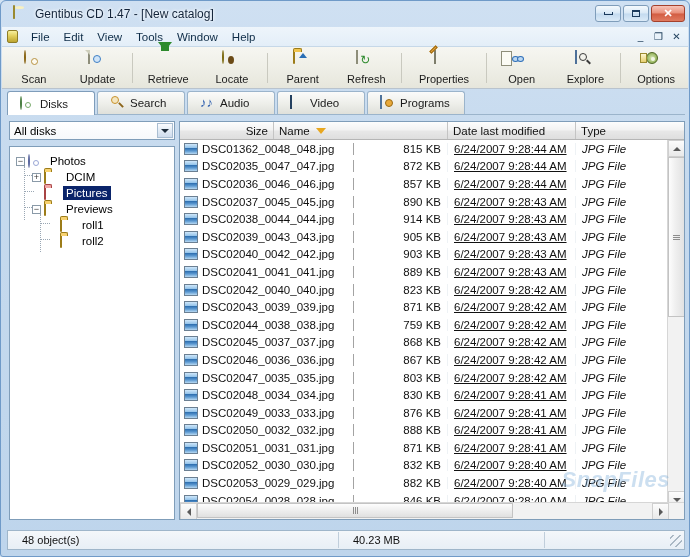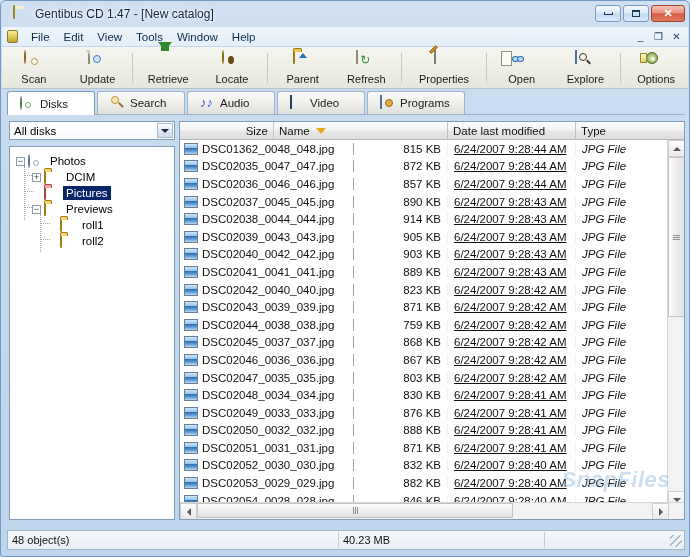--- a/index.html
+++ b/index.html
@@ -347,21 +347,21 @@
 
   
   #statusbar {
     position:absolute; left:6px; bottom:6px;
     width: 678px; height: 20px;
     background: linear-gradient(to bottom,#f4f7fa 0%,#e8eff6 100%);
     border:1px solid #9fb6ca;
     display:flex; align-items:center;
     font-size:11px; color:#111;
   }
-  .sb-cell { height:100%; display:flex; align-items:center; padding-left:4px; }
+  .sb-cell { height:100%; display:flex; align-items:center; padding-left:14px; }
   .sb-sep { width:1px; height:16px; background:#c0cedb; }
   .grip-corner {
     position:absolute; right:2px; bottom:2px; width:12px; height:12px;
     background:
       repeating-linear-gradient(135deg, transparent 0 2px, #aab8c4 2px 3px, transparent 3px 5px);
   }
 </style>
 </head>
 <body>
 

